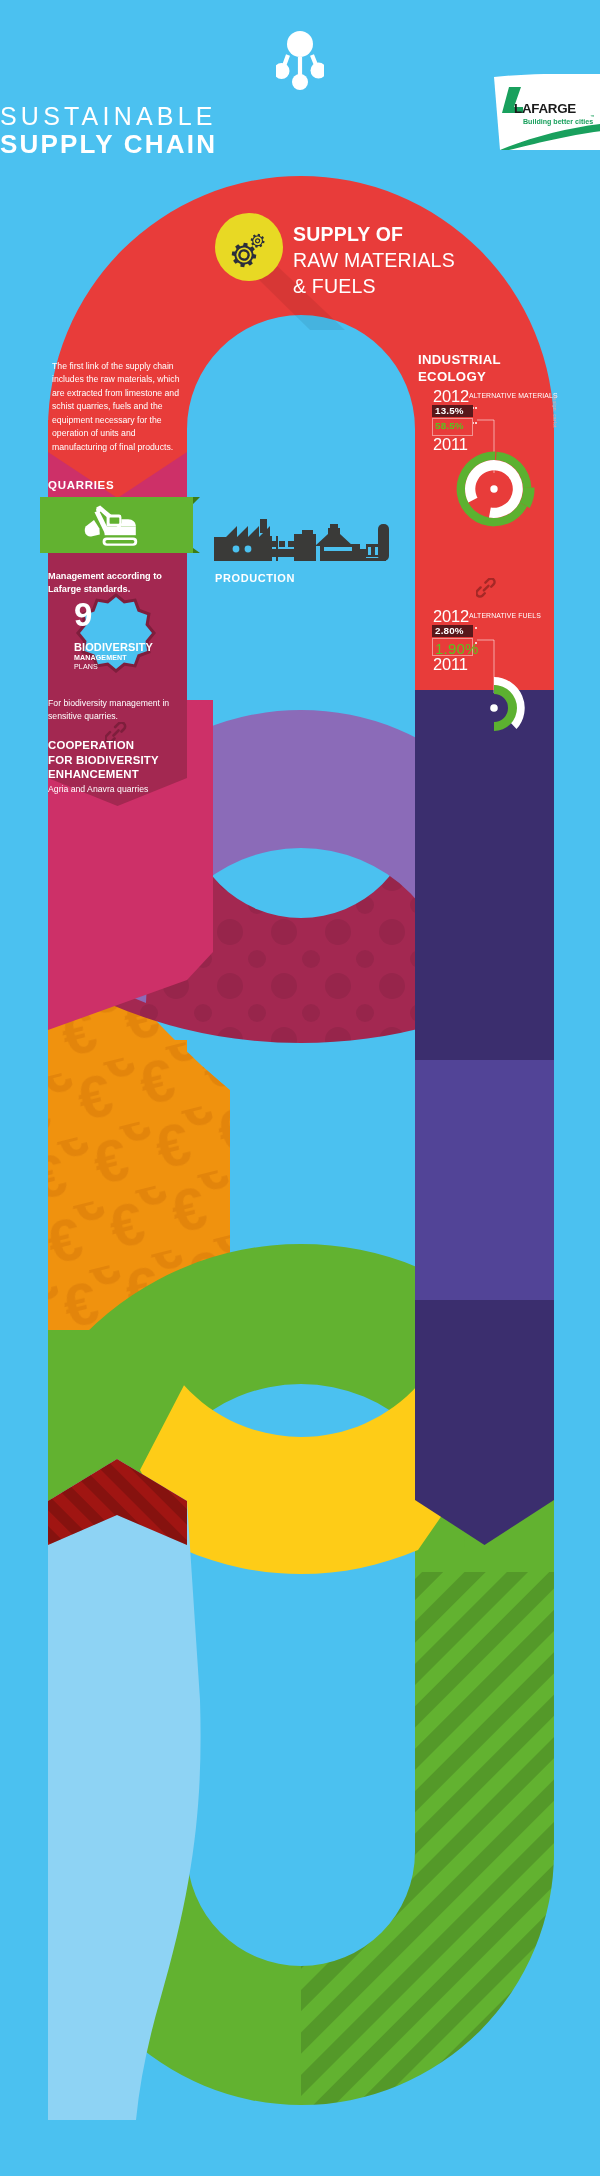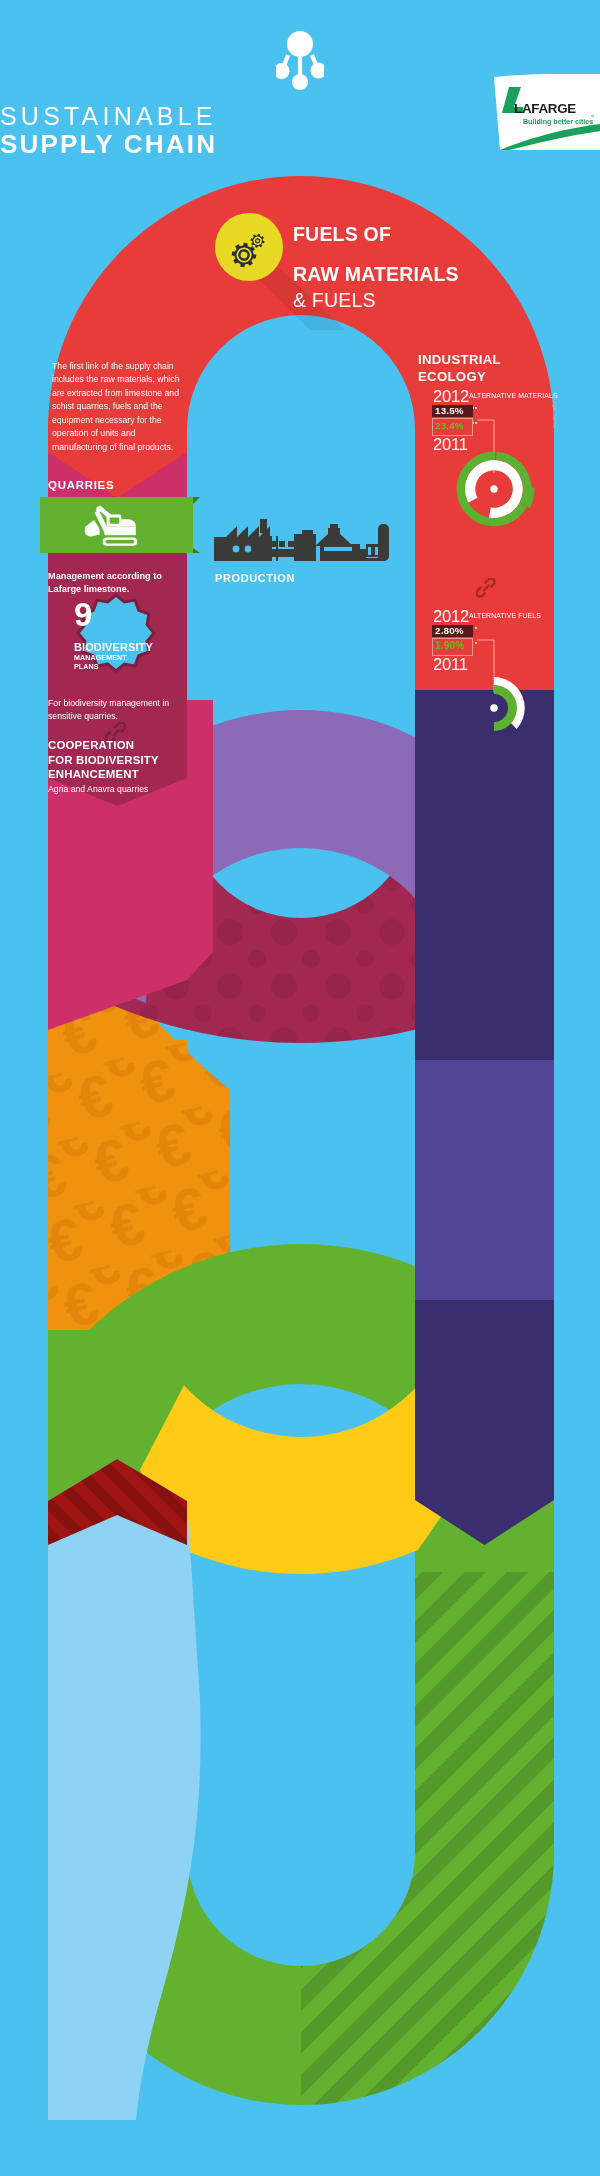--- a/index.html
+++ b/index.html
@@ -118,22 +118,22 @@
           </g>
         <g transform="translate(44,55) rotate(8)">
             <path d="M12.15,-1.92 L12.15,1.92 L9.33,2.24 L8.19,5.02 L9.95,7.23 L7.23,9.95 L5.02,8.19 L2.24,9.33 L1.92,12.15 L-1.92,12.15 L-2.24,9.33 L-5.02,8.19 L-7.23,9.95 L-9.95,7.23 L-8.19,5.02 L-9.33,2.24 L-12.15,1.92 L-12.15,-1.92 L-9.33,-2.24 L-8.19,-5.02 L-9.95,-7.23 L-7.23,-9.95 L-5.02,-8.19 L-2.24,-9.33 L-1.92,-12.15 L1.92,-12.15 L2.24,-9.33 L5.02,-8.19 L7.23,-9.95 L9.95,-7.23 L8.19,-5.02 L9.33,-2.24 Z"></path>
             <circle cx="0" cy="0" r="7.6" fill="#E8D924"></circle>
             <circle cx="0" cy="0" r="5.8" fill="#2B2E3B"></circle>
             <circle cx="0" cy="0" r="3.4" fill="#E8D924"></circle>
           </g>
       </g>
     </svg>
     <div class="ov" style="left:293px;top:222px;width:220px">
-      <div style="font-size:19.5px;font-weight:bold;letter-spacing:0.2px">FUELS OF</div>
-      <div style="font-size:19.5px;font-weight:700;letter-spacing:0.2px;margin-top:16px">RAW MATERIALS</div>
+      <div style="font-size:19.5px;font-weight:bold;letter-spacing:0.2px">SUPPLY OF</div>
+      <div style="font-size:19.5px;font-weight:400;letter-spacing:0.2px;margin-top:2px">RAW MATERIALS</div>
       <div style="font-size:19.5px;font-weight:300;letter-spacing:0.2px;margin-top:1px">&amp; FUELS</div>
     </div>
 
     <div class="ov c" style="left:52px;top:360px;width:131px;font-size:8.7px;line-height:1.55">The first link of the supply chain includes the raw materials, which are extracted from limestone and schist quarries, fuels and the equipment necessary for the operation of units and manufacturing of final products.</div>
 
     <div class="ov c b" style="left:48px;top:478px;width:139px;font-size:11.5px;letter-spacing:.7px">QUARRIES</div>
 
     <svg class="ov" style="left:30px;top:490px;width:180px;height:70px" viewBox="0 0 180 70">
       <path d="M10,7 L170,7 L163,14 L163,58 L170,63 L10,63 L17,56 L17,13 Z" fill="#3D7C16"></path>
       <rect x="10" y="7" width="153" height="56" fill="#62B230"></rect>
@@ -144,31 +144,31 @@
         <path d="M-4.0,17.0 L1.4,25.5 L1.8,31.6 L-6.8,33.4 C-12.0,34.2 -14.8,28.4 -12.4,23.6 Z"></path>
         <path d="M11.0,11.6 h10.0 a2.4,2.4 0 0 1 2.4,2.4 v9.6 h-14.8 v-9.6 a2.4,2.4 0 0 1 2.4,-2.4 Z"></path>
         <rect x="11.6" y="14.4" width="9.7" height="6.4" rx="0.7" fill="#62B230"></rect>
         <path d="M23.4,16.2 h6.8 c4.4,0 7.6,3.0 7.6,6.8 v0.6 h-14.4 Z"></path>
         <path d="M6.6,23.6 h31.2 v8.6 h-31.2 Z"></path>
         <rect x="4.6" y="34.6" width="34.6" height="8.2" rx="4.1"></rect>
         <rect x="7.4" y="37.0" width="29.0" height="3.4" rx="1.7" fill="#62B230"></rect>
       </g>
     </svg>
 
-    <div class="ov c b" style="left:48px;top:570px;width:139px;font-size:9.2px;line-height:1.45">Management according to Lafarge limestone.</div>
+    <div class="ov c b" style="left:48px;top:570px;width:139px;font-size:9.2px;line-height:1.45">Management according to Lafarge standards.</div>
 
     <svg class="ov" style="left:74px;top:591px;width:84px;height:84px" viewBox="0 0 84 84">
       <path d="M42.0,2.0 L50.8,9.2 L62.0,7.4 L66.0,18.0 L76.6,22.0 L74.8,33.2 L82.0,42.0 L74.8,50.8 L76.6,62.0 L66.0,66.0 L62.0,76.6 L50.8,74.8 L42.0,82.0 L33.2,74.8 L22.0,76.6 L18.0,66.0 L7.4,62.0 L9.2,50.8 L2.0,42.0 L9.2,33.2 L7.4,22.0 L18.0,18.0 L22.0,7.4 L33.2,9.2 Z" fill="#7E1E3C"></path>
       <path d="M42.0,6.0 L49.9,12.5 L60.0,10.8 L63.6,20.4 L73.2,24.0 L71.5,34.1 L78.0,42.0 L71.5,49.9 L73.2,60.0 L63.6,63.6 L60.0,73.2 L49.9,71.5 L42.0,78.0 L34.1,71.5 L24.0,73.2 L20.4,63.6 L10.8,60.0 L12.5,49.9 L6.0,42.0 L12.5,34.1 L10.8,24.0 L20.4,20.4 L24.0,10.8 L34.1,12.5 Z" fill="#4BC1F0"></path>
     </svg>
     <div class="ov c" style="left:74px;top:598px;width:84px">
       <div style="font-size:33px;font-weight:bold;line-height:1.02">9</div>
       <div style="font-size:11px;font-weight:bold;letter-spacing:.1px;line-height:1.3;margin-top:8px">BIODIVERSITY</div>
       <div style="font-size:7.1px;font-weight:bold;letter-spacing:.1px;line-height:1.3">MANAGEMENT</div>
-      <div style="font-size:7.1px;font-weight:bold;letter-spacing:.1px;line-height:1.3">PLANS</div>
+      <div style="font-size:7.1px;font-weight:normal;letter-spacing:.1px;line-height:1.3">PLANS</div>
     </div>
     <div class="ov c" style="left:48px;top:697px;width:144px;font-size:8.7px;line-height:1.45">For biodiversity management in sensitive quarries.</div>
 
     <svg class="ov" style="left:105px;top:722px;width:26px;height:26px" viewBox="0 0 26 26">
       <g stroke="#7E1E3C" stroke-width="2.6" fill="none" stroke-linecap="round">
         <path d="M9.5,16.5 L7,19 a3.8,3.8 0 0 1 -5.4,-5.4 L5,10.2"></path>
         <path d="M16.5,9.5 L19,7 a3.8,3.8 0 0 0 -5.4,-5.4 L10.2,5"></path>
         <path d="M8.5,13.5 L13.5,8.5"></path>
       </g>
     </svg>
@@ -207,21 +207,21 @@
       <div>INDUSTRIAL</div>
       <div>ECOLOGY</div>
     </div>
 
     <div class="ov" style="left:432px;top:386px;width:140px;height:70px">
       <div style="position:absolute;left:1px;top:0;font-size:16.5px;font-weight:300;letter-spacing:-.2px">2012</div>
       <div style="position:absolute;left:37px;top:6px;font-size:6.9px;letter-spacing:.1px;white-space:nowrap">ALTERNATIVE MATERIALS</div>
       <div style="position:absolute;left:0;top:19px;width:41px;height:11.5px;background:#59181B"></div>
       <div style="position:absolute;left:3px;top:18.5px;font-size:9.8px;font-weight:bold;letter-spacing:.2px">13.5%</div>
       <div style="position:absolute;left:0;top:32px;width:41px;height:18px;border:1px solid rgba(255,255,255,.45);box-sizing:border-box"></div>
-      <div style="position:absolute;left:3px;top:34px;font-size:9.8px;font-weight:bold;letter-spacing:.2px;color:#5CC21F">23.4%</div>
+      <div style="position:absolute;left:3px;top:34px;font-size:9.8px;font-weight:bold;letter-spacing:.2px;color:#5CC21F">58.5%</div>
       <div style="position:absolute;left:1px;top:48px;font-size:16.5px;font-weight:300;letter-spacing:-.2px">2011</div>
       <svg style="position:absolute;left:40px;top:7px;width:64px;height:80px" viewBox="0 0 64 80">
         <path d="M1,15 h1 M1,30 h1" stroke="#fff" stroke-width="1.4"></path>
         <path d="M3,15 h2 M3,30 h2" stroke="#fff" stroke-width="1.5"></path>
         <path d="M5,27 H22 V80" stroke="rgba(255,255,255,.55)" stroke-width="1" fill="none"></path>
       </svg>
     </div>
     <svg class="ov" style="left:454px;top:448px;width:82px;height:82px" viewBox="0 0 82 82">
       <path d="M42.6,3.7A37.4,37.4 0 0 1 77.4,39.7L69.0,40.0A29,29 0 0 0 42.0,12.1Z" fill="#5CB130"></path>
       <path d="M80.5,39.6A40.5,40.5 0 0 1 75.8,60.0L65.6,54.6A29,29 0 0 0 69.0,40.0Z" fill="#5CB130"></path>
@@ -230,21 +230,21 @@
       <path d="M14.4,54.6A29,29 0 0 1 40.0,12.0L40.0,22.3A18.7,18.7 0 0 0 23.5,49.8Z" fill="#fff"></path>
       <circle cx="40" cy="41" r="3.7" fill="#fff"></circle>
     </svg>
 
     <div class="ov" style="left:432px;top:606px;width:140px;height:70px">
       <div style="position:absolute;left:1px;top:0;font-size:16.5px;font-weight:300;letter-spacing:-.2px">2012</div>
       <div style="position:absolute;left:37px;top:6px;font-size:6.9px;letter-spacing:.1px;white-space:nowrap">ALTERNATIVE FUELS</div>
       <div style="position:absolute;left:0;top:19px;width:41px;height:11.5px;background:#59181B"></div>
       <div style="position:absolute;left:3px;top:18.5px;font-size:9.8px;font-weight:bold;letter-spacing:.2px">2.80%</div>
       <div style="position:absolute;left:0;top:32px;width:41px;height:18px;border:1px solid rgba(255,255,255,.45);box-sizing:border-box"></div>
-      <div style="position:absolute;left:3px;top:34px;font-size:10px;font-weight:bold;letter-spacing:.2px;color:#5CC21F">1.90%</div>
+      <div style="position:absolute;left:3px;top:34px;font-size:15px;font-weight:normal;letter-spacing:.2px;color:#5CC21F">1.90%</div>
       <div style="position:absolute;left:1px;top:48px;font-size:16.5px;font-weight:300;letter-spacing:-.2px">2011</div>
       <svg style="position:absolute;left:40px;top:7px;width:64px;height:80px" viewBox="0 0 64 80">
         <path d="M3,15 h2 M3,30 h2" stroke="#fff" stroke-width="1.5"></path>
         <path d="M5,27 H22 V80" stroke="rgba(255,255,255,.55)" stroke-width="1" fill="none"></path>
       </svg>
     </div>
     <svg class="ov" style="left:454px;top:668px;width:80px;height:82px" viewBox="0 0 80 82">
       <path d="M40,9 A31,31 0 0 1 62.5,61 L56,54 A23,23 0 0 0 40,17 Z" fill="#fff"></path>
       <path d="M40,17 A23,23 0 0 1 40,63 L40,54 A14,14 0 0 0 40,26 Z" fill="#5CB130"></path>
       <circle cx="40" cy="40" r="3.8" fill="#fff"></circle>

